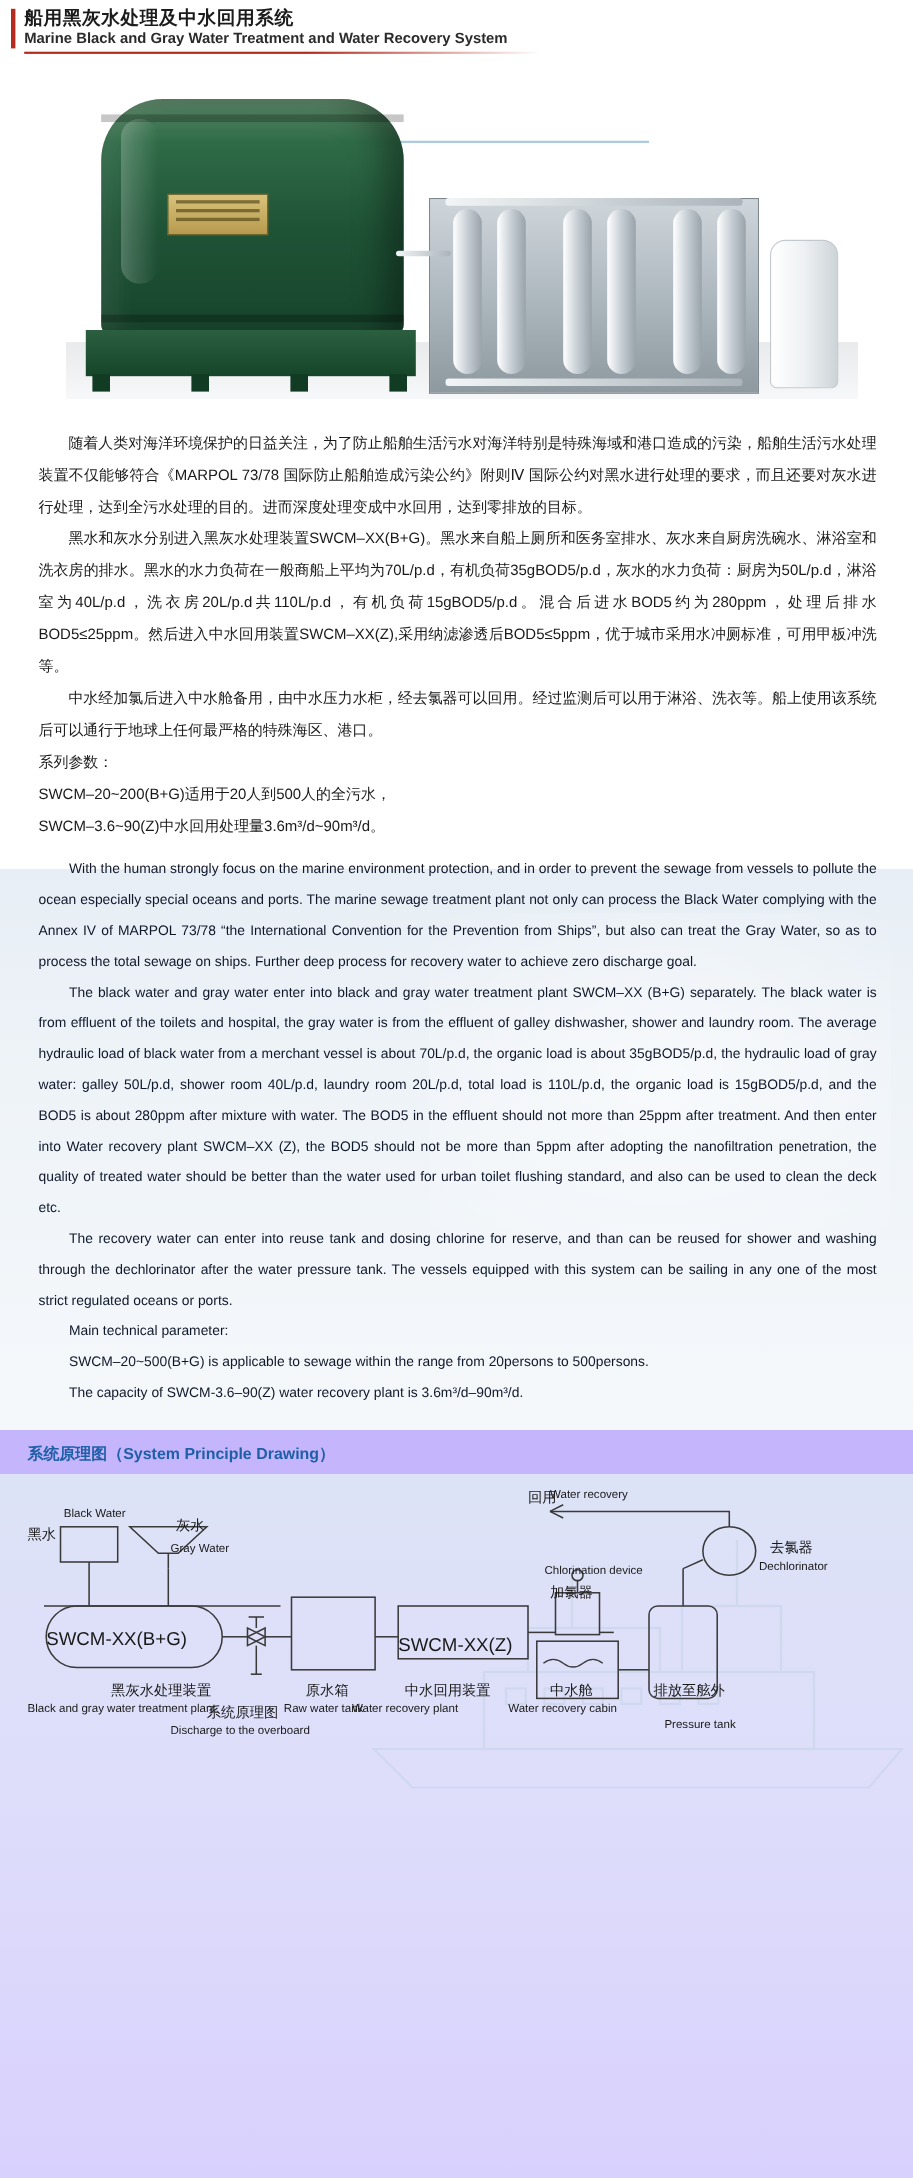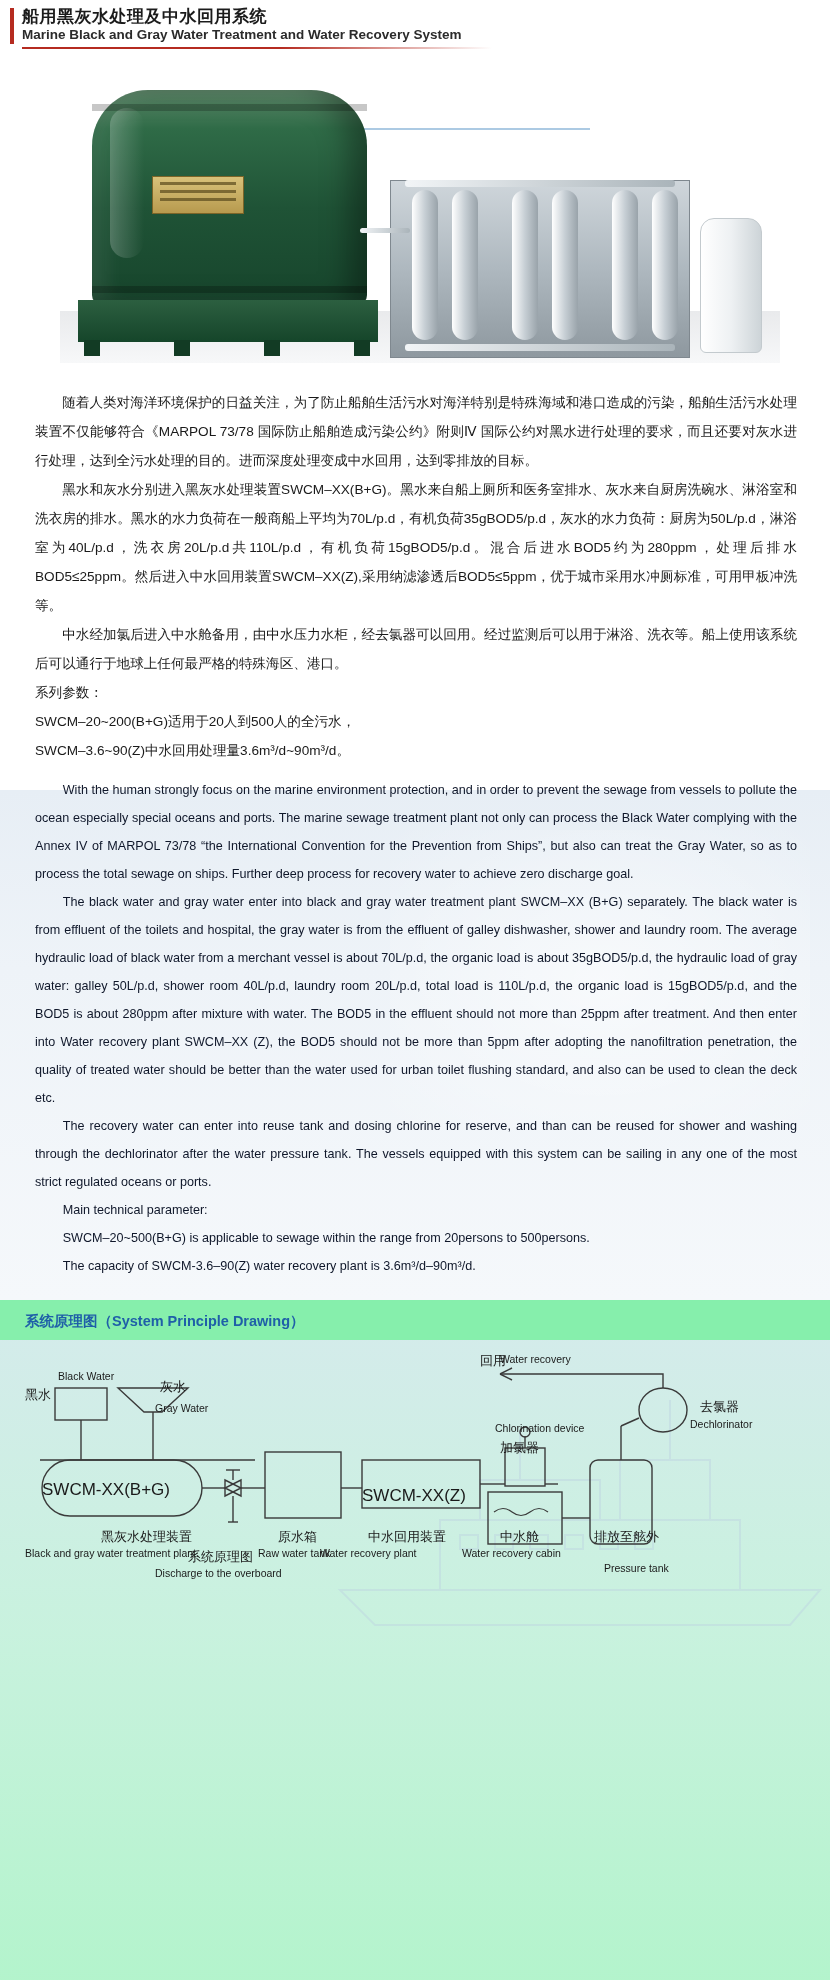--- a/index.html
+++ b/index.html
@@ -162,21 +162,21 @@
     color: #0f172a;
   }
   .en-body p { margin: 0; text-align: justify; }
   .en-body p.indent { text-indent: 2.2em; }
 
   
   .diagram-section {
     position: absolute;
     left: 0; top: 1300px;
     width: 830px; height: 680px;
-    background: #86efac;
+    background: #c4b5fd;
     overflow: hidden;
     padding-left: 36px;
   }
   .diag-bg {
     position: absolute; left: 0; top: 40px;
     width: 830px; height: 640px;
     background:
       linear-gradient(to bottom, rgba(225,235,245,0.85) 0%, rgba(236,243,249,0.65) 45%, rgba(248,251,253,0.4) 100%);
   }
   .ship-ghost {

